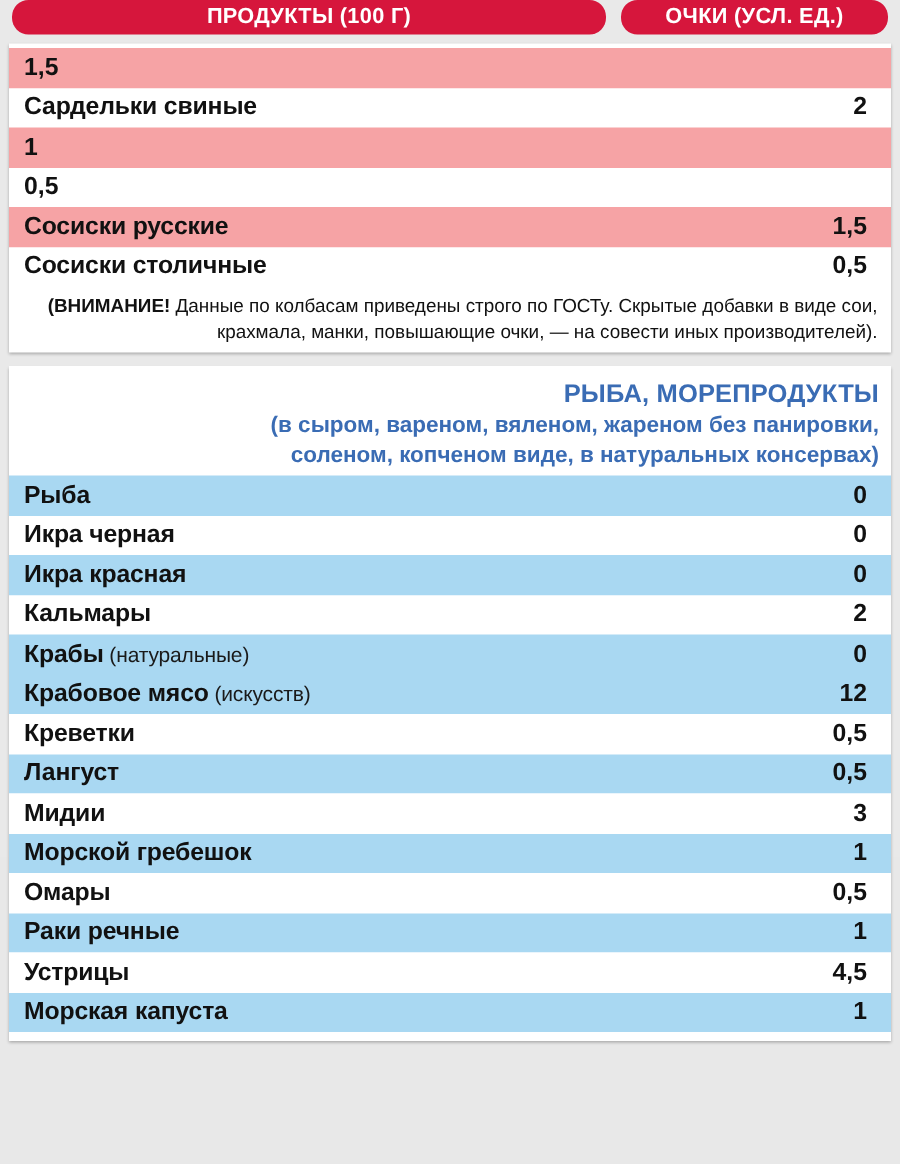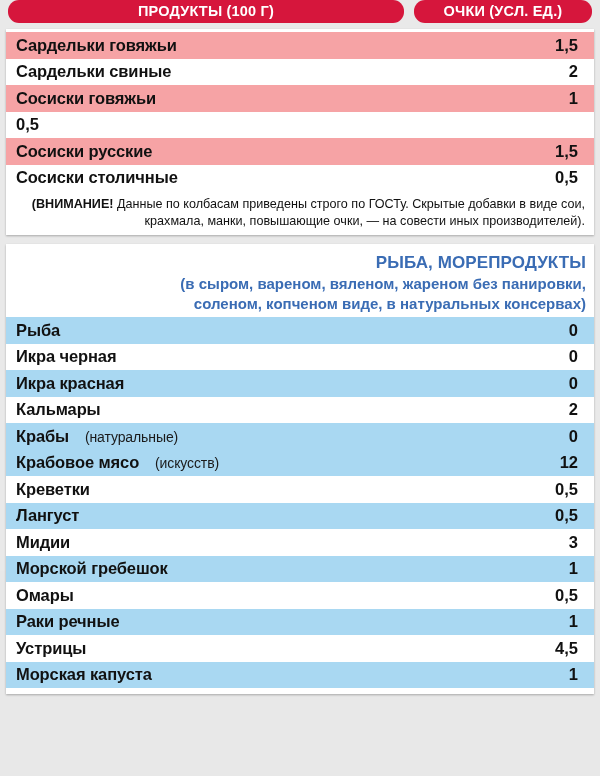--- a/index.html
+++ b/index.html
@@ -95,21 +95,20 @@
     font-weight: bold;
     color: #111111;
     white-space: nowrap;
     letter-spacing: -0.1px;
   }
   .row-note {
     font-size: 14px;
     font-weight: normal;
     color: #1a1a1a;
     letter-spacing: -0.1px;
-    margin-left: 12px;
   }
   .row-value {
     font-size: 16.5px;
     font-weight: bold;
     color: #111111;
     text-align: right;
     white-space: nowrap;
   }
 
   
@@ -149,29 +148,27 @@
 <div class="page">
 
   <div class="header-row">
     <div class="pill pill-products">ПРОДУКТЫ (100 Г)</div>
     <div class="pill pill-points">ОЧКИ (УСЛ. ЕД.)</div>
   </div>
 
   <div class="panel panel-top">
     <div class="rows" id="sausage-rows">
         <div class="row alt-pink">
-          <div class="row-label">Сардельки говяжьи</div>
           <div class="row-value">1,5</div>
         </div>
         <div class="row plain">
           <div class="row-label">Сардельки свиные</div>
           <div class="row-value">2</div>
         </div>
         <div class="row alt-pink">
-          <div class="row-label">Сосиски говяжьи</div>
           <div class="row-value">1</div>
         </div>
         <div class="row plain">
           <div class="row-value">0,5</div>
         </div>
         <div class="row alt-pink">
           <div class="row-label">Сосиски русские</div>
           <div class="row-value">1,5</div>
         </div>
         <div class="row plain">

